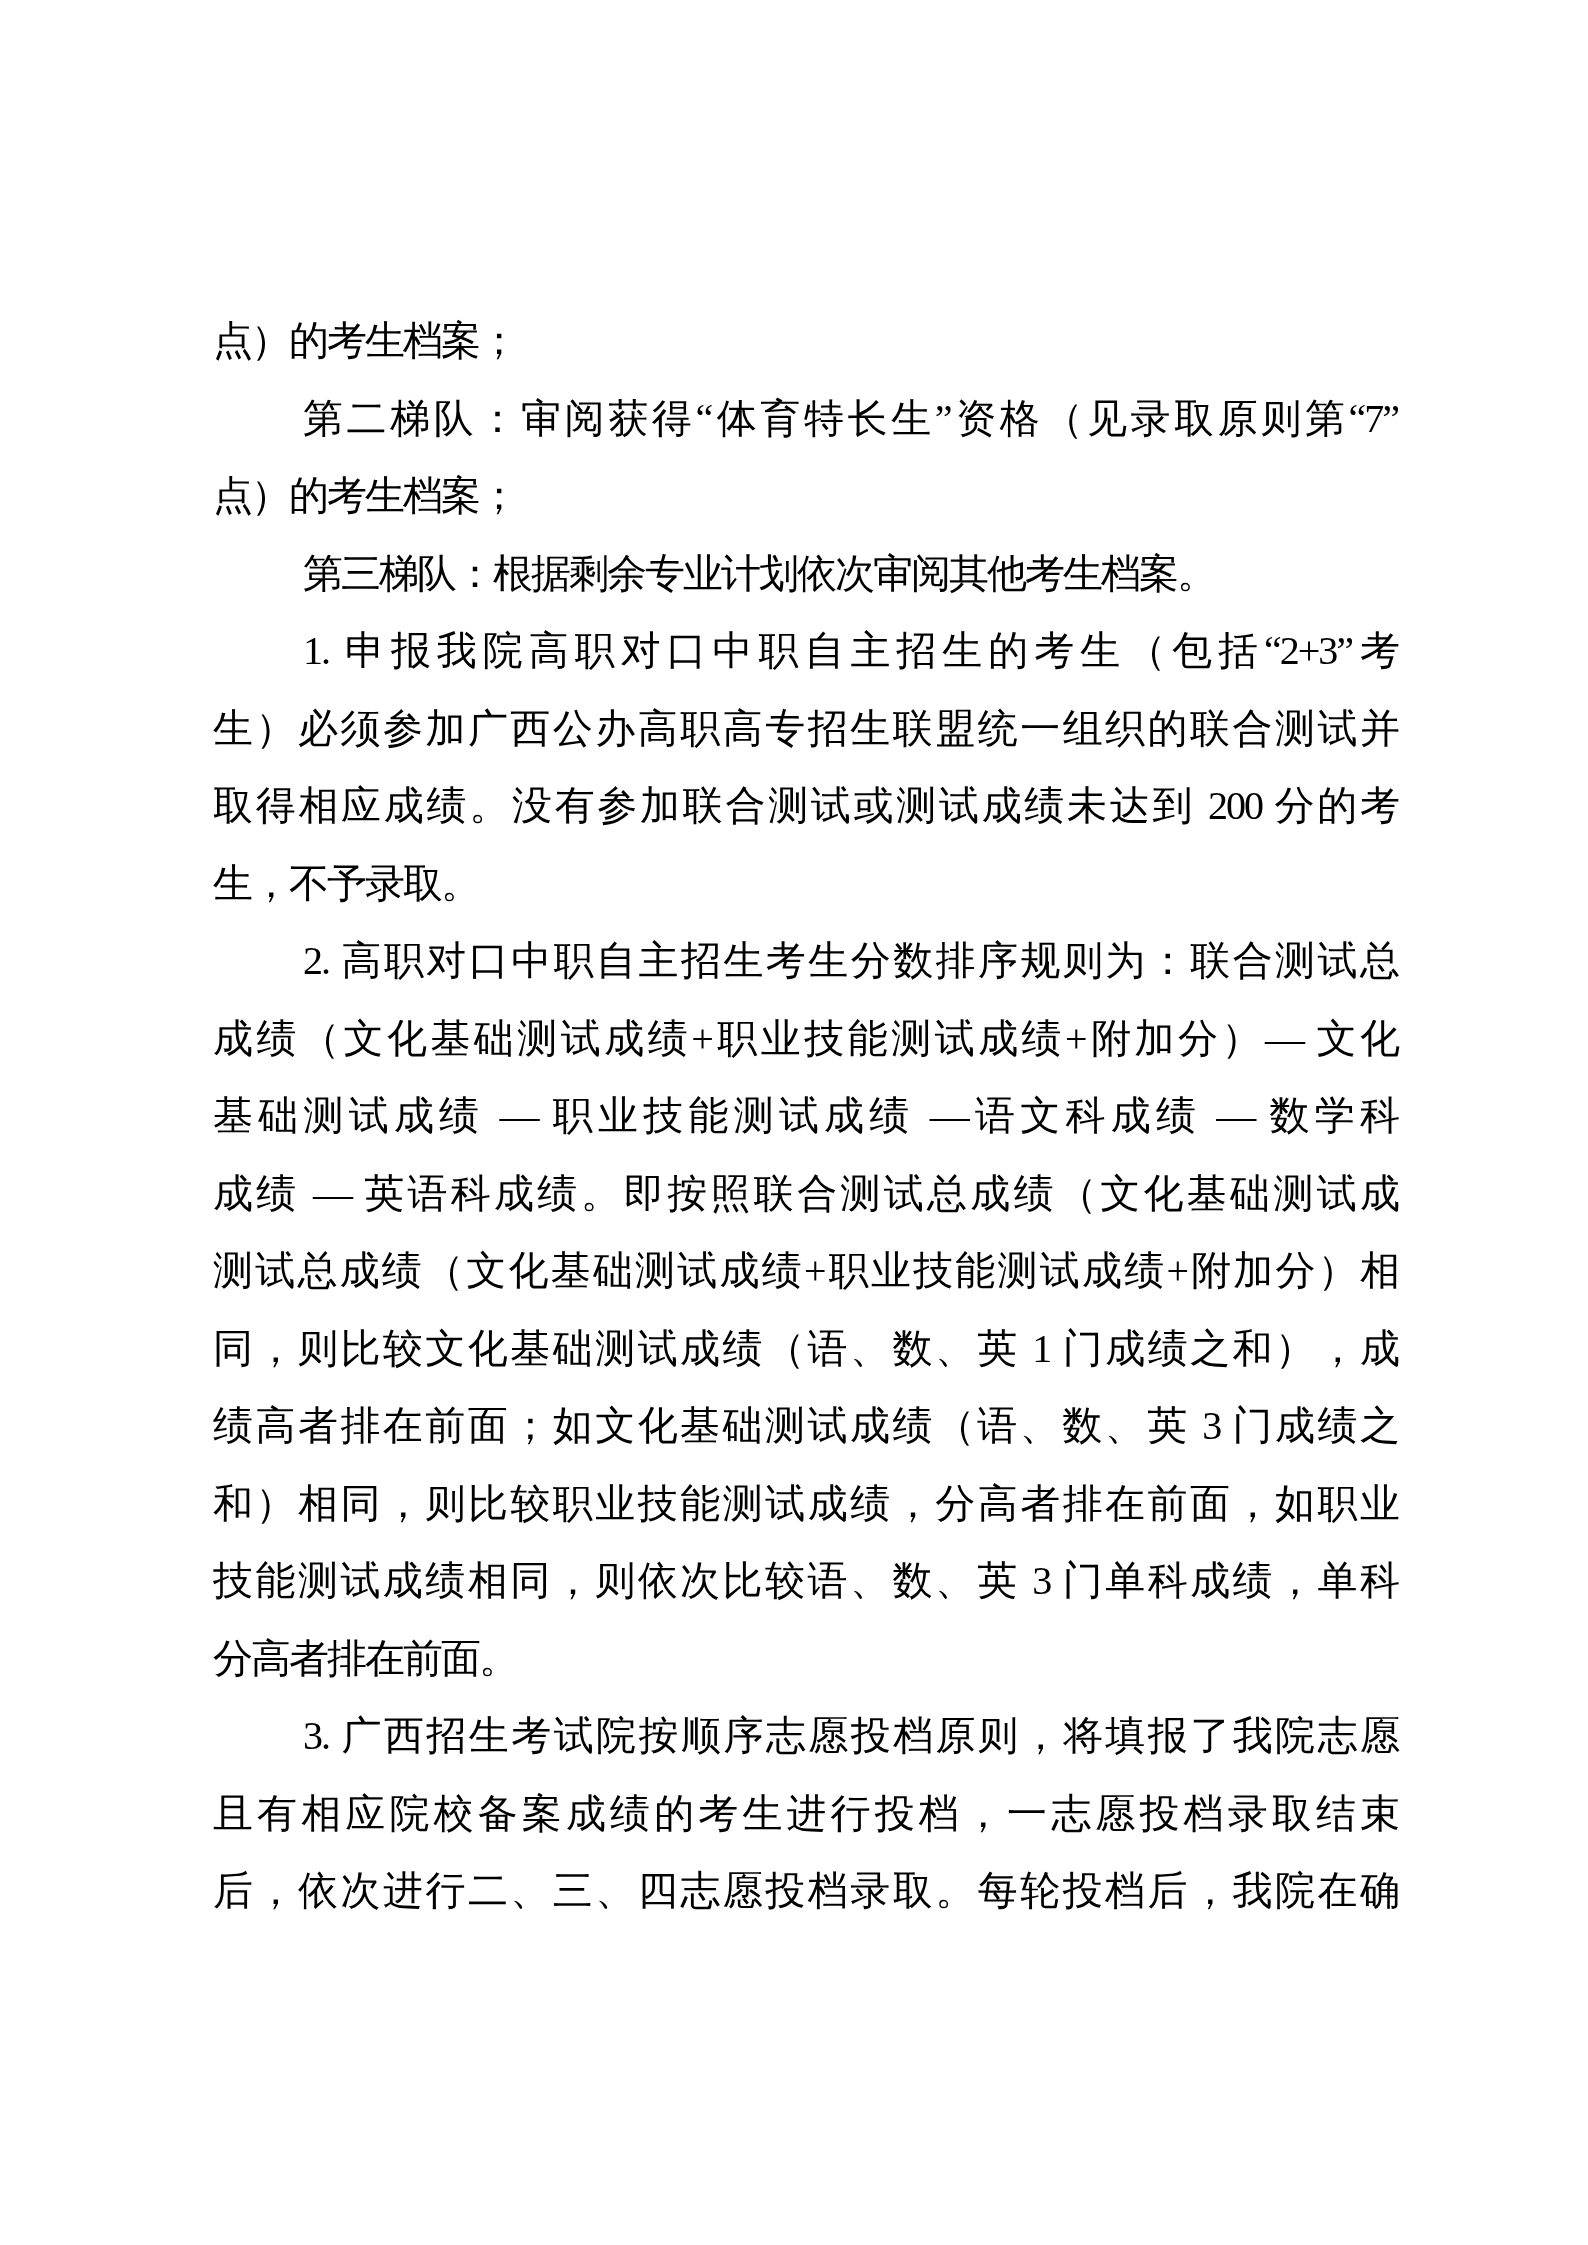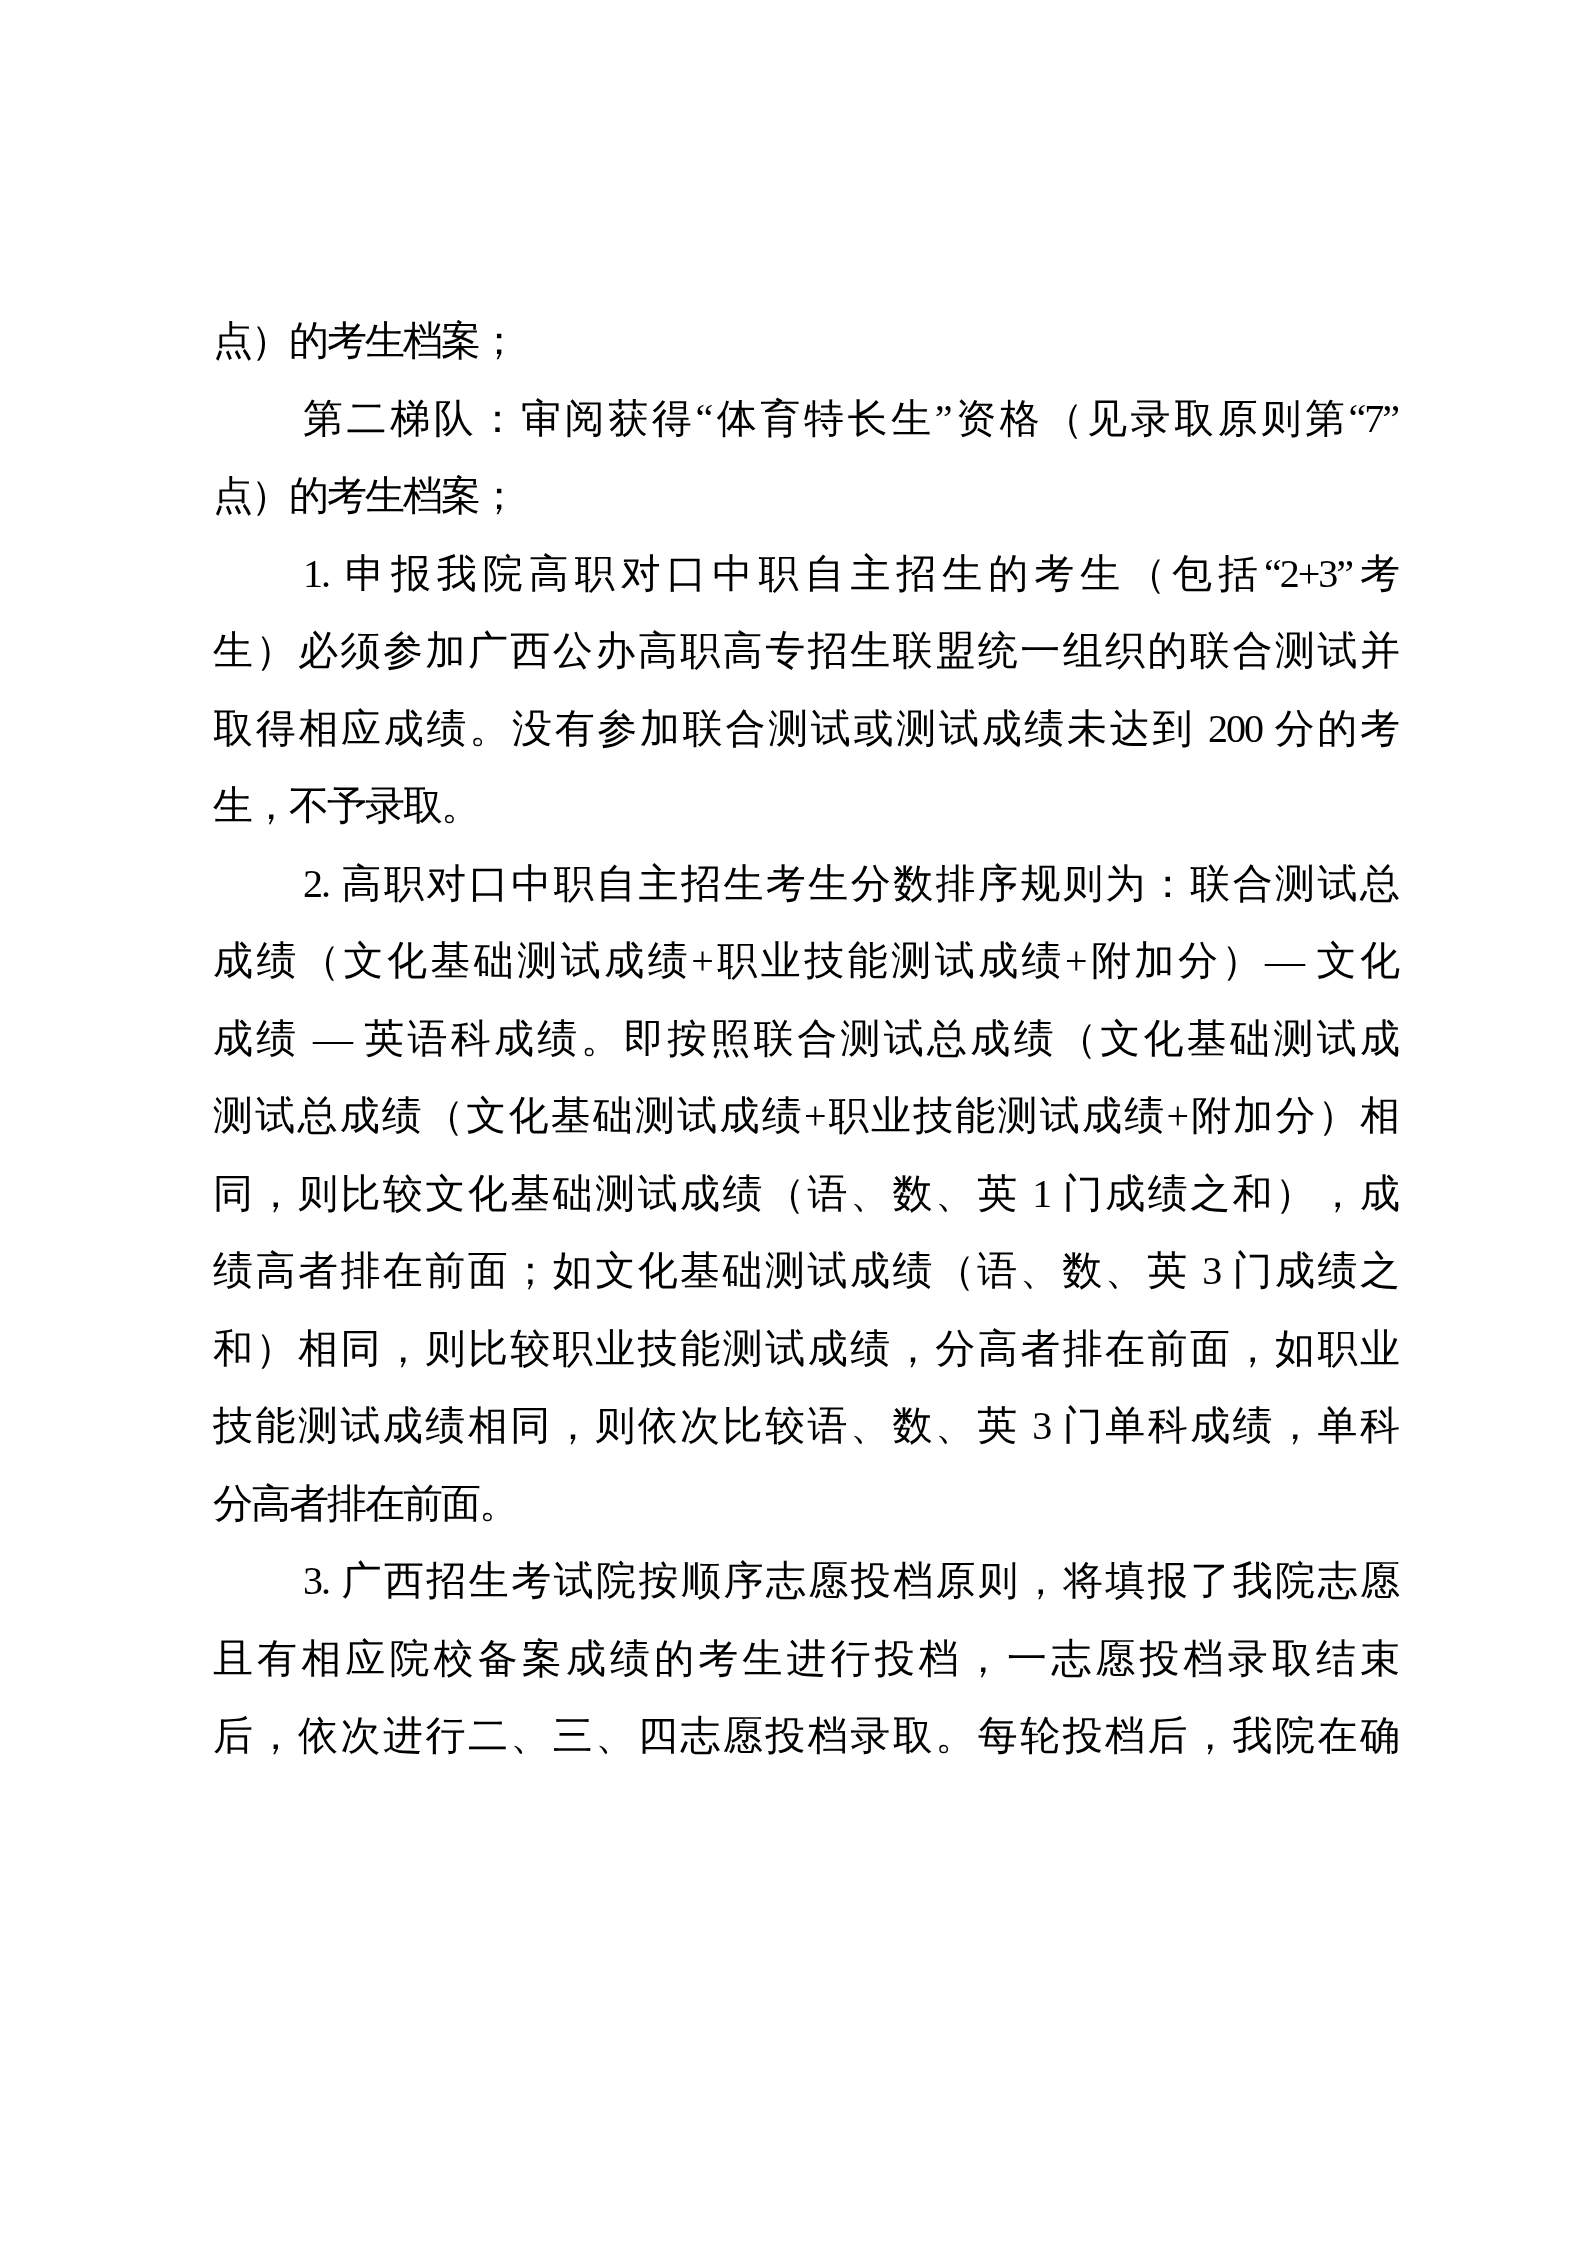--- a/index.html
+++ b/index.html
@@ -47,26 +47,28 @@
   }
 </style>
 </head>
 <body>
 
 <div class="page">
   <div class="textblock">
     <div class="ln end">点）的考生档案；</div>
     <div class="ln ind">第二梯队：审阅获得“体育特长生”资格（见录取原则第“7”</div>
     <div class="ln end">点）的考生档案；</div>
+    <div class="ln end ind">第三梯队：根据剩余专业计划依次审阅其他考生档案。</div>
     <div class="ln ind">1. 申报我院高职对口中职自主招生的考生（包括“2+3”考</div>
     <div class="ln">生）必须参加广西公办高职高专招生联盟统一组织的联合测试并</div>
     <div class="ln">取得相应成绩。没有参加联合测试或测试成绩未达到 200 分的考</div>
     <div class="ln end">生，不予录取。</div>
     <div class="ln ind">2. 高职对口中职自主招生考生分数排序规则为：联合测试总</div>
     <div class="ln">成绩（文化基础测试成绩+职业技能测试成绩+附加分）— 文化</div>
+    <div class="ln">基础测试成绩 — 职业技能测试成绩 —语文科成绩 — 数学科</div>
     <div class="ln">成绩 — 英语科成绩。即按照联合测试总成绩（文化基础测试成</div>
     <div class="ln">测试总成绩（文化基础测试成绩+职业技能测试成绩+附加分）相</div>
     <div class="ln">同，则比较文化基础测试成绩（语、数、英 1 门成绩之和），成</div>
     <div class="ln">绩高者排在前面；如文化基础测试成绩（语、数、英 3 门成绩之</div>
     <div class="ln">和）相同，则比较职业技能测试成绩，分高者排在前面，如职业</div>
     <div class="ln">技能测试成绩相同，则依次比较语、数、英 3 门单科成绩，单科</div>
     <div class="ln end">分高者排在前面。</div>
     <div class="ln ind">3. 广西招生考试院按顺序志愿投档原则，将填报了我院志愿</div>
     <div class="ln">且有相应院校备案成绩的考生进行投档，一志愿投档录取结束</div>
     <div class="ln">后，依次进行二、三、四志愿投档录取。每轮投档后，我院在确</div>

